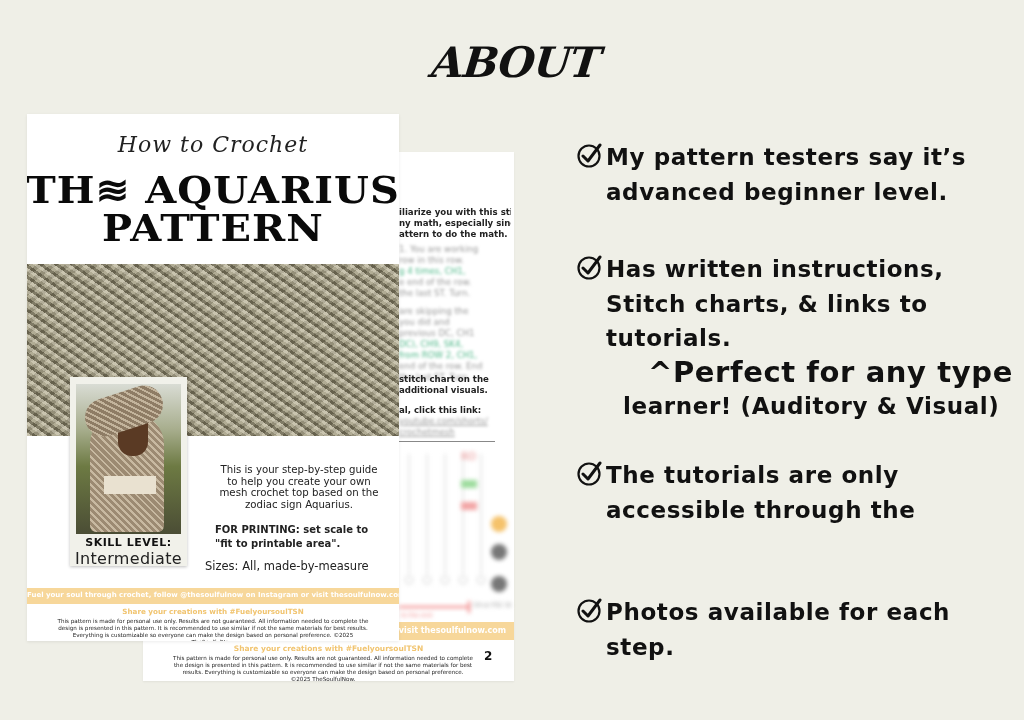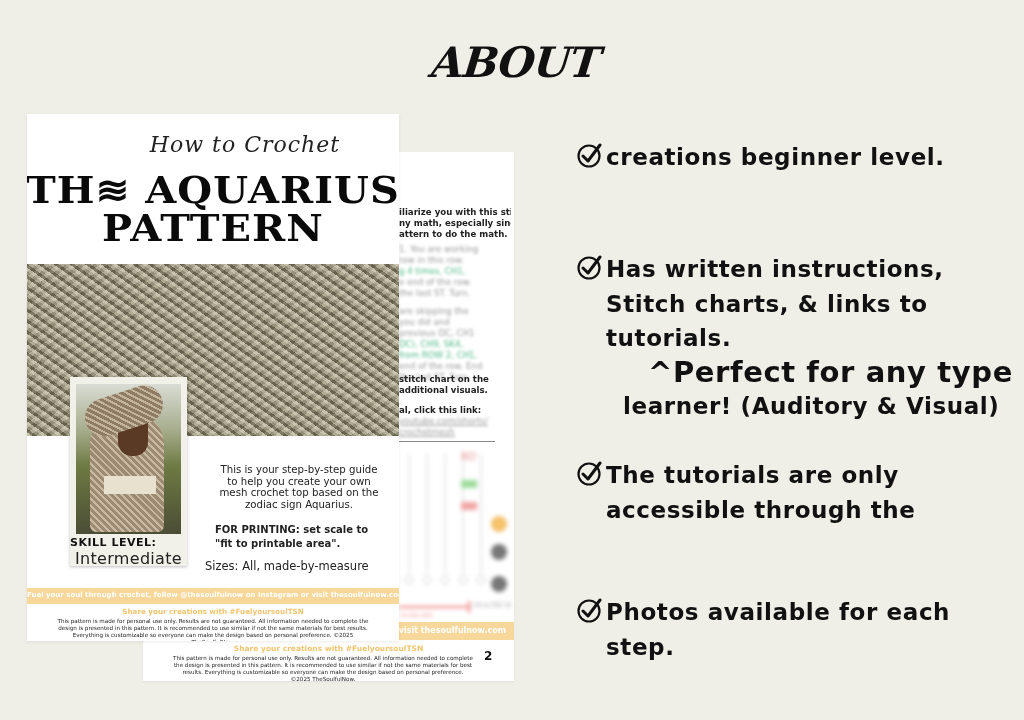--- a/index.html
+++ b/index.html
@@ -29,21 +29,21 @@
   .p2-share { position: absolute; left: 0; top: 492px; width: 371px; text-align: center; font-size: 7.5px; color: #f1c46f; font-weight: bold; }
   .p2-legal { position: absolute; left: 30px; top: 503px; width: 300px; text-align: center; font-size: 5.6px; line-height: 7px; color: #222; }
   .p2-pagenum { position: absolute; left: 341px; top: 497px; font-size: 12px; font-weight: bold; color: #111; }
 
   
   .page1 {
     position: absolute; left: 27px; top: 114px; width: 372px; height: 527px;
     background: #fff; overflow: hidden; box-shadow: 0 1px 3px rgba(0,0,0,0.08);
   }
   .how-to { position: absolute; left: 0; top: 18px; width: 372px; text-align: center;
-    font-family: "DejaVu Serif", serif; font-style: italic; font-size: 22px; color: #222; letter-spacing: 1px; margin-left: 32px; }
+    font-family: "DejaVu Serif", serif; font-style: italic; font-size: 22px; color: #222; letter-spacing: 1px; }
   .title1, .title2 { position: absolute; left: 0; width: 372px; text-align: center;
     font-family: "DejaVu Serif", serif; font-weight: bold; color: #0a0a0a; letter-spacing: 1px; }
   .title1 { top: 54px; font-size: 37px; transform: scaleX(1.08); }
   .title2 { top: 92px; font-size: 37px; transform: scaleX(1.08); }
 
   .yarn {
     position: absolute; left: 0; top: 150px; width: 372px; height: 172px;
     background-color: #8f8a73;
     background-image:
       repeating-linear-gradient(35deg, rgba(230,225,205,0.55) 0 3px, rgba(90,85,65,0.5) 3px 6px, rgba(190,185,160,0.45) 6px 9px),
@@ -52,21 +52,21 @@
 
   .photo-card { position: absolute; left: 43px; top: 263px; width: 117px; height: 189px; background: #f1f1ea; box-shadow: 0 1px 3px rgba(0,0,0,0.25); }
   .photo { position: absolute; left: 6px; top: 7px; width: 105px; height: 150px;
     background: linear-gradient(180deg, #d9dcd4 0%, #a8ae8e 30%, #6d7a43 55%, #4b4d35 100%); overflow: hidden; }
   .photo .sweater { position: absolute; left: 14px; top: 30px; width: 74px; height: 118px; border-radius: 30px 30px 6px 6px;
     background: repeating-linear-gradient(45deg, #9c8a72 0 3px, #c8b9a1 3px 5px); }
   .photo .arm { position: absolute; left: 8px; top: 8px; width: 80px; height: 38px; border-radius: 20px;
     background: repeating-linear-gradient(45deg, #8e7c65 0 3px, #c3b49c 3px 5px); transform: rotate(-18deg); }
   .photo .hair { position: absolute; left: 42px; top: 18px; width: 30px; height: 54px; border-radius: 14px; background: #5a3a24; }
   .photo .bra { position: absolute; left: 28px; top: 92px; width: 52px; height: 18px; background: #e9e1d0; }
-  .skill-label { position: absolute; left: 0; top: 159px; width: 117px; text-align: left; font-size: 11px; font-weight: bold; color: #111; letter-spacing: 0.5px; }
+  .skill-label { position: absolute; left: 0; top: 159px; width: 117px; text-align: center; font-size: 11px; font-weight: bold; color: #111; letter-spacing: 0.5px; }
   .skill-value { position: absolute; left: 0; top: 172px; width: 117px; text-align: center; font-size: 16px; color: #222; letter-spacing: 0.3px; }
 
   .desc { position: absolute; left: 188px; top: 350px; width: 168px; text-align: center; font-size: 10.2px; line-height: 11.5px; color: #222; }
   .printing { position: absolute; left: 188px; top: 409px; width: 168px; text-align: left; font-size: 10px; line-height: 14px; font-weight: bold; color: #222; }
   .sizes { position: absolute; left: 178px; top: 445px; width: 190px; font-size: 11.5px; color: #222; }
 
   .p1-banner { position: absolute; left: 0; top: 474px; width: 372px; height: 16px; background: #f7d79a; }
   .p1-banner-text { position: absolute; left: 0; top: 3px; width: 372px; text-align: center; font-size: 7px; font-weight: bold; color: #fff; white-space: nowrap; }
   .p1-share { position: absolute; left: 0; top: 493px; width: 372px; text-align: center; font-size: 7.2px; color: #f1c46f; font-weight: bold; }
   .p1-legal { position: absolute; left: 30px; top: 504px; width: 312px; text-align: center; font-size: 5.6px; line-height: 7px; color: #222; }
@@ -177,21 +177,22 @@
   <div class="p1-legal">This pattern is made for personal use only. Results are not guaranteed. All information needed to complete the design is presented in this pattern. It is recommended to use similar if not the same materials for best results. Everything is customizable so everyone can make the design based on personal preference. ©2025 TheSoulfulNow.</div>
 </div>
 
 <div class="features">
   <div class="feature" style="top:0px;">
     <svg class="check" viewBox="0 0 26 26">
       <circle cx="13" cy="14" r="10.5" fill="none" stroke="#111" stroke-width="2.2"></circle>
       <path d="M7 14 L12 19 L24 3" fill="none" stroke="#111" stroke-width="3" stroke-linecap="round" stroke-linejoin="round"></path>
     </svg>
     <div class="feature-text">
-      <span class="sub">creations beginner level.</span>
+      <span class="sub">My pattern testers say it’s</span>
+      <span class="sub">advanced beginner level.</span>
     </div>
   </div>
 
   <div class="feature" style="top:112px;">
     <svg class="check" viewBox="0 0 26 26">
       <circle cx="13" cy="14" r="10.5" fill="none" stroke="#111" stroke-width="2.2"></circle>
       <path d="M7 14 L12 19 L24 3" fill="none" stroke="#111" stroke-width="3" stroke-linecap="round" stroke-linejoin="round"></path>
     </svg>
     <div class="feature-text">
       <span class="sub">Has written instructions,</span>

